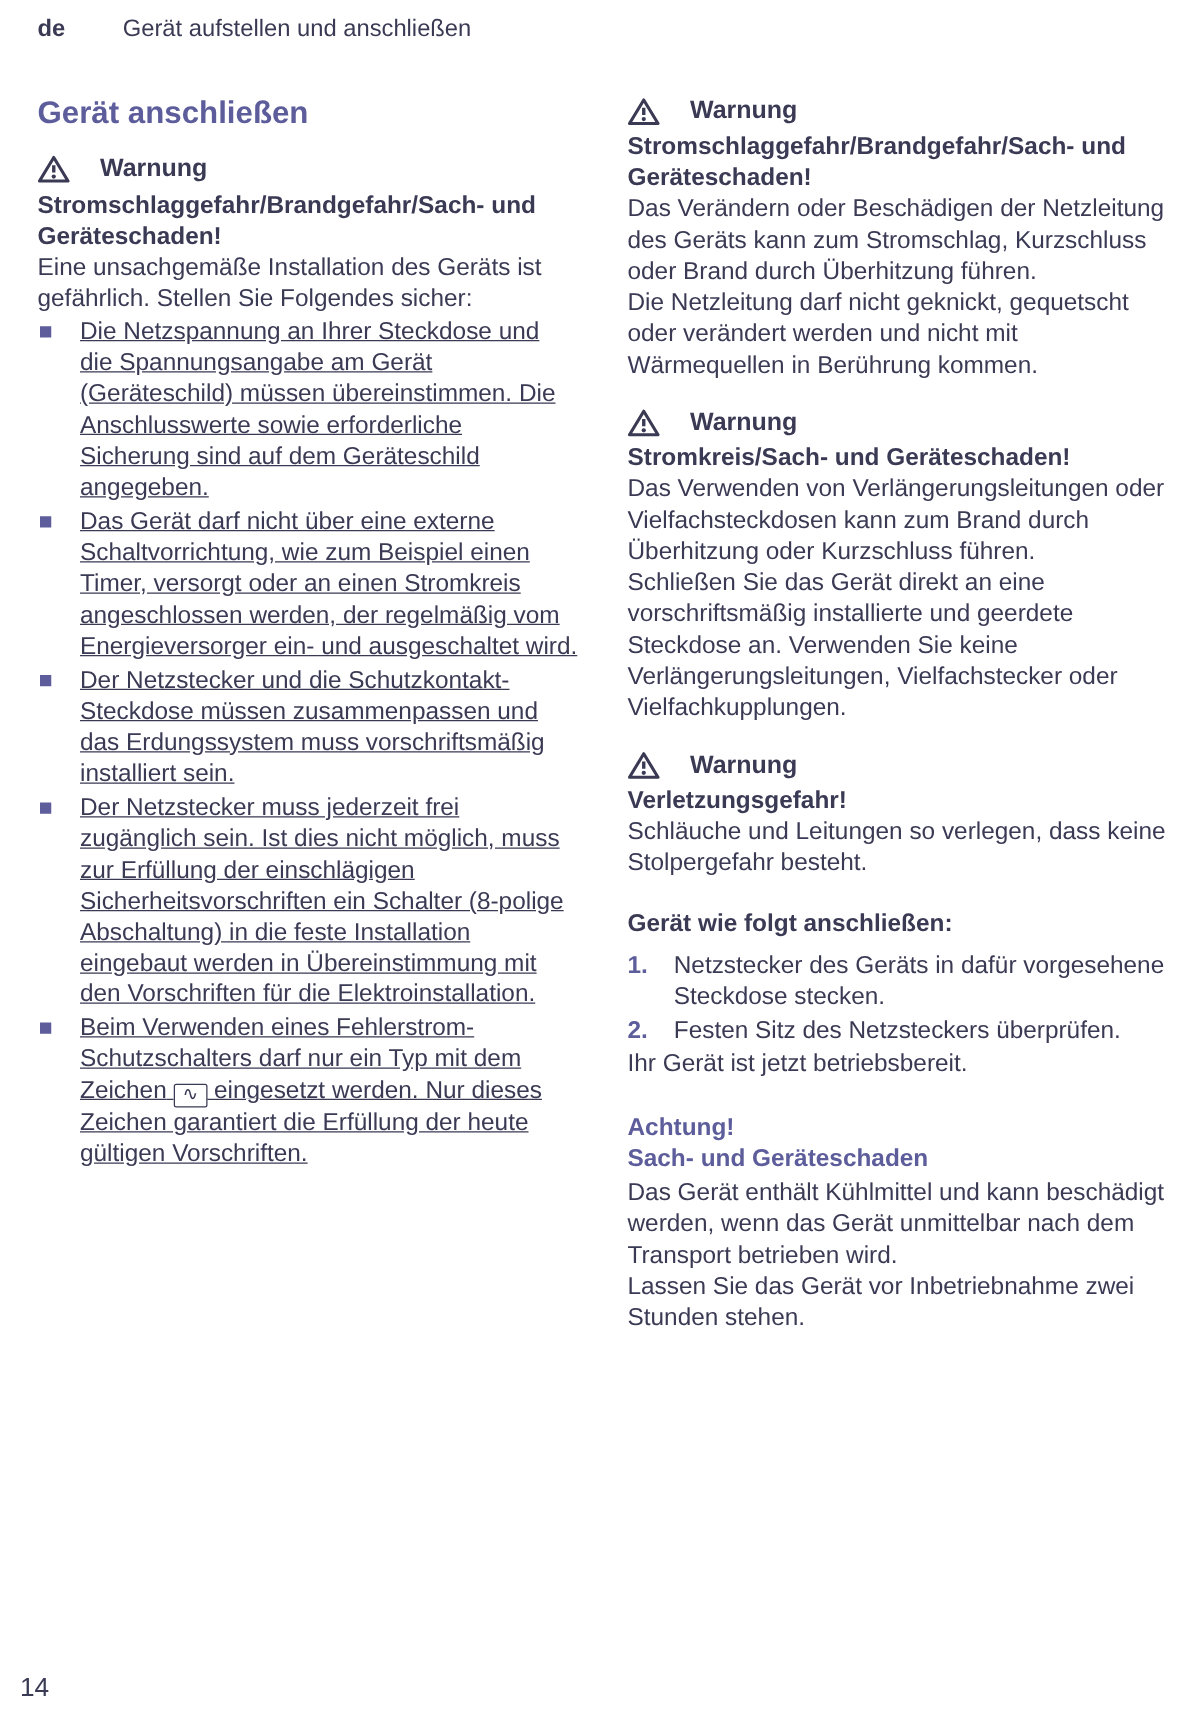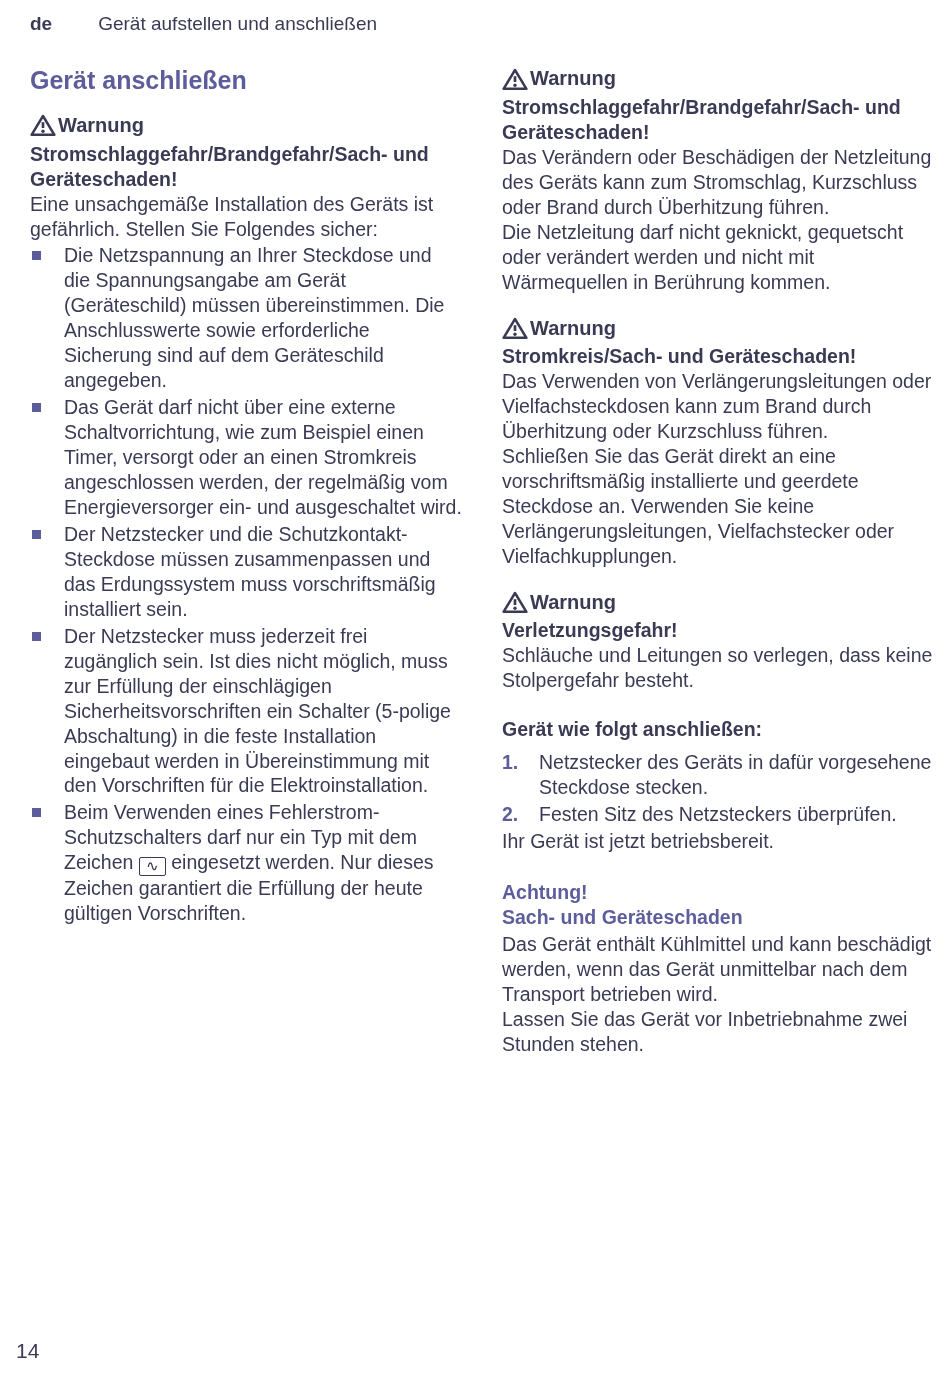--- a/index.html
+++ b/index.html
@@ -18,55 +18,56 @@
     position: relative;
     width: 950px;
     height: 1383px;
     padding: 12px 20px 0 30px;
   }
   .header {
     display: flex;
     align-items: baseline;
     gap: 46px;
     font-size: 19px;
-    margin-bottom: 30px;
+    margin-bottom: 40px;
   }
   .lang-code { font-weight: bold; }
   .chapter-title { font-weight: normal; }
 
   .columns { display: flex; gap: 40px; }
   .col-left { width: 432px; flex: 0 0 432px; }
   .col-right { width: 432px; flex: 0 0 432px; }
 
   h1.section-title {
     margin: 0 0 18px 0;
     font-size: 25px;
     line-height: 1.15;
     color: #5d5d9c;
     font-weight: bold;
   }
 
   .block { margin-bottom: 21px; }
   .warning-head {
     display: flex;
     align-items: center;
-    gap: 2px;
+    gap: 24px;
     font-weight: bold;
     font-size: 20px;
     margin-bottom: 3px;
   }
   .warning-head svg { display: block; flex: 0 0 auto; }
   .warn-sub { font-weight: bold; margin: 0; }
   p.body-text { margin: 0; }
 
   ul.bullet-list { list-style: none; margin: 2px 0 0 0; padding: 0; }
   ul.bullet-list > li {
     position: relative;
     padding-left: 34px;
     margin: 0 0 2px 0;
+    text-decoration: underline;
   }
   ul.bullet-list > li::before {
     content: "";
     position: absolute;
     left: 2px;
     top: 8px;
     width: 9px;
     height: 9px;
     background: #5d5d9c;
   }
@@ -127,21 +128,21 @@
             <circle cx="13" cy="17.2" r="1.7" fill="#3a3a55"></circle>
           </svg>
           <span>Warnung</span>
         </div>
         <p class="warn-sub">Stromschlaggefahr/Brandgefahr/Sach- und Geräteschaden!</p>
         <p class="body-text">Eine unsachgemäße Installation des Geräts ist gefährlich. Stellen Sie Folgendes sicher:</p>
         <ul class="bullet-list">
           <li>Die Netzspannung an Ihrer Steckdose und die Spannungsangabe am Gerät (Geräteschild) müssen übereinstimmen. Die Anschlusswerte sowie erforderliche Sicherung sind auf dem Geräteschild angegeben.</li>
           <li>Das Gerät darf nicht über eine externe Schaltvorrichtung, wie zum Beispiel einen Timer, versorgt oder an einen Stromkreis angeschlossen werden, der regelmäßig vom Energieversorger ein- und ausgeschaltet wird.</li>
           <li>Der Netzstecker und die Schutzkontakt-Steckdose müssen zusammenpassen und das Erdungssystem muss vorschriftsmäßig installiert sein.</li>
-          <li>Der Netzstecker muss jederzeit frei zugänglich sein. Ist dies nicht möglich, muss zur Erfüllung der einschlägigen Sicherheitsvorschriften ein Schalter (5-polige Abschaltung) in die feste Installation eingebaut werden in Übereinstimmung mit den Vorschriften für die Elektroinstallation.</li>
+          <li>Der Netzstecker muss jederzeit frei zugänglich sein. Ist dies nicht möglich, muss zur Erfüllung der einschlägigen Sicherheitsvorschriften ein Schalter (8-polige Abschaltung) in die feste Installation eingebaut werden in Übereinstimmung mit den Vorschriften für die Elektroinstallation.</li>
           <li>
             <span>Beim Verwenden eines Fehlerstrom-Schutzschalters darf nur ein Typ mit dem Zeichen</span>
             <span class="rcd-symbol">∿</span>
             <span>eingesetzt werden. Nur dieses Zeichen garantiert die Erfüllung der heute gültigen Vorschriften.</span>
           </li>
         </ul>
       </div>
     </div>
 
     <div class="col-right">

